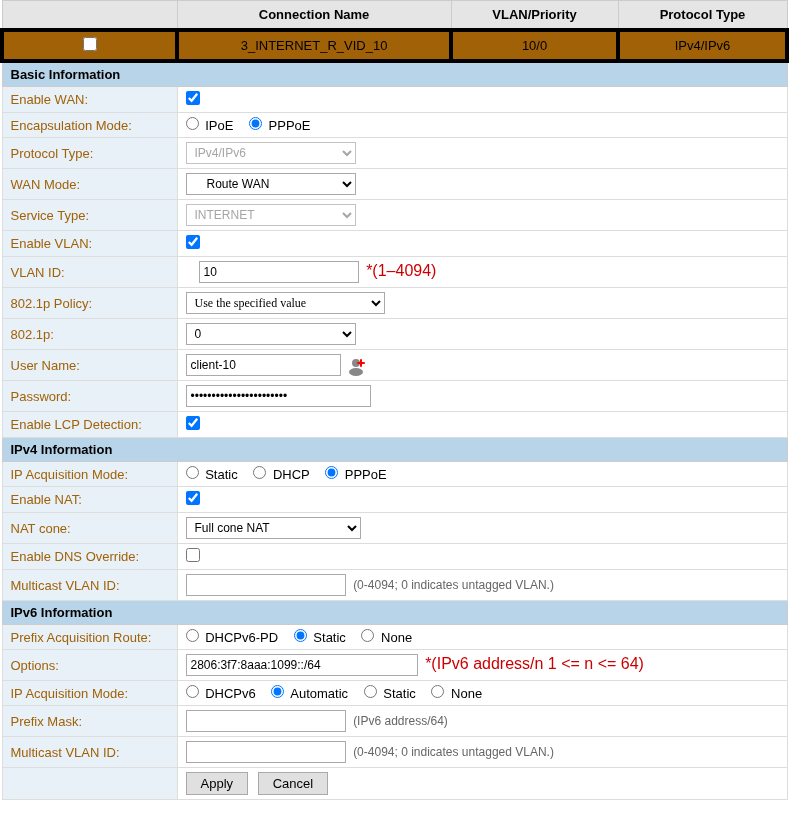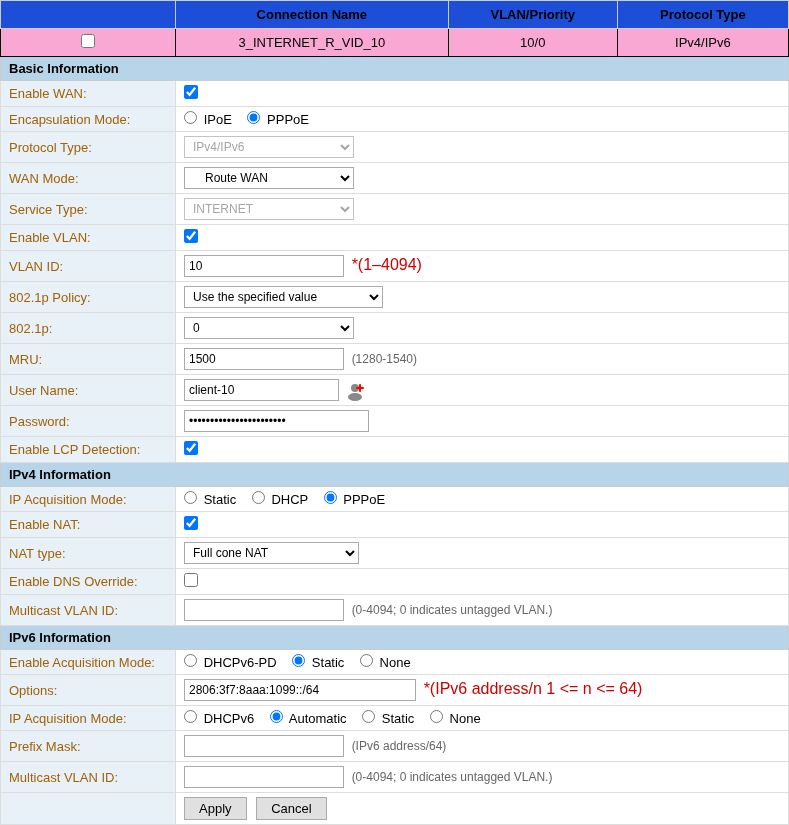--- a/index.html
+++ b/index.html
@@ -2,32 +2,32 @@
 <html><head>
   <meta charset="utf-8">
   <style>
     * { box-sizing: border-box; margin: 0; padding: 0; }
     body { font-family: Arial, sans-serif; font-size: 13px; background: #fff; }
     
     table.main-table { width: 789px; border-collapse: collapse; }
     
     
     .header-row th {
-      background: #1d4ed8;
+      background: #e5e5e5;
       border: 1px solid #ccc;
       padding: 6px 8px;
       font-weight: bold;
       text-align: center;
       font-size: 13px;
     }
     
     
     .data-row td {
-      background: #f9a8d4;
-      border: 1px solid #000000;
+      background: #a16207;
+      border: 4px solid #000000;
       padding: 5px 8px;
       text-align: center;
       font-size: 13px;
     }
     .data-row td:first-child {
       width: 40px;
     }
     
     
     .section-header td {
@@ -193,29 +193,29 @@
     <tr class="form-row">
       <td>Enable VLAN:</td>
       <td colspan="3">
         <input type="checkbox" checked="" style="">
       </td>
     </tr>
 
     <tr class="form-row">
       <td>VLAN ID:</td>
       <td colspan="3">
-        <input type="text" style="width: 160px;" value="10">
+        <input type="text" style="width: 160px; margin-left: 13px;" value="10">
         <span class="hint-red">*(1–4094)</span>
       </td>
     </tr>
 
     <tr class="form-row">
       <td>802.1p Policy:</td>
       <td colspan="3">
-        <select style="width:199px;">
+        <select style="width:199px;font-family:Liberation Serif, serif;">
           <option selected="">Use the specified value</option>
           <option>Copy from IP Precedence</option>
           <option>Disabled</option>
         </select>
       </td>
     </tr>
 
     <tr class="form-row">
       <td>802.1p:</td>
       <td colspan="3">
@@ -225,27 +225,20 @@
           <option>2</option>
           <option>3</option>
           <option>4</option>
           <option>5</option>
           <option>6</option>
           <option>7</option>
         </select>
       </td>
     </tr>
 
-    <tr class="form-row">
-      <td>MRU:</td>
-      <td colspan="3">
-        <input type="text" style="width: 160px;" value="1500">
-        <span class="hint-gray">(1280-1540)</span>
-      </td>
-    </tr>
 
     <tr class="form-row">
       <td>User Name:</td>
       <td colspan="3">
         <input type="text" style="width: 155px;" value="client-10">
         <span class="user-icon" title="User lookup" style="display:inline-block;width:20px;height:20px;vertical-align:middle;margin-left:2px;">
           <svg width="20" height="20" viewBox="0 0 20 20">
             <circle cx="10" cy="7" r="4" fill="#888"></circle>
             <ellipse cx="10" cy="16" rx="7" ry="4" fill="#888"></ellipse>
             <rect x="14" y="3" width="2" height="8" fill="red" rx="1"></rect>
@@ -295,21 +288,21 @@
     </tr>
 
     <tr class="form-row">
       <td>Enable NAT:</td>
       <td colspan="3">
         <input type="checkbox" checked="" style="">
       </td>
     </tr>
 
     <tr class="form-row">
-      <td>NAT type:</td>
+      <td>NAT cone:</td>
       <td colspan="3">
         <select style="width:175px;">
           <option selected="">Full cone NAT</option>
           <option>Restricted cone NAT</option>
           <option>Port restricted cone NAT</option>
           <option>Symmetric NAT</option>
         </select>
       </td>
     </tr>
 
@@ -326,21 +319,21 @@
         <input type="text" style="width: 160px;" value="">
         <span class="hint-gray">(0-4094; 0 indicates untagged VLAN.)</span>
       </td>
     </tr>
 
     <tr class="section-header">
       <td colspan="4">IPv6 Information</td>
     </tr>
 
     <tr class="form-row">
-      <td>Enable Acquisition Mode:</td>
+      <td>Prefix Acquisition Route:</td>
       <td colspan="3">
         <span class="radio-group">
           <label>
             <input type="radio" name="prefixacq" value="DHCPv6-PD" style="">
             <span>DHCPv6-PD</span>
           </label>
           <label>
             <input type="radio" name="prefixacq" value="Static" checked="" style="">
             <span>Static</span>
           </label>

